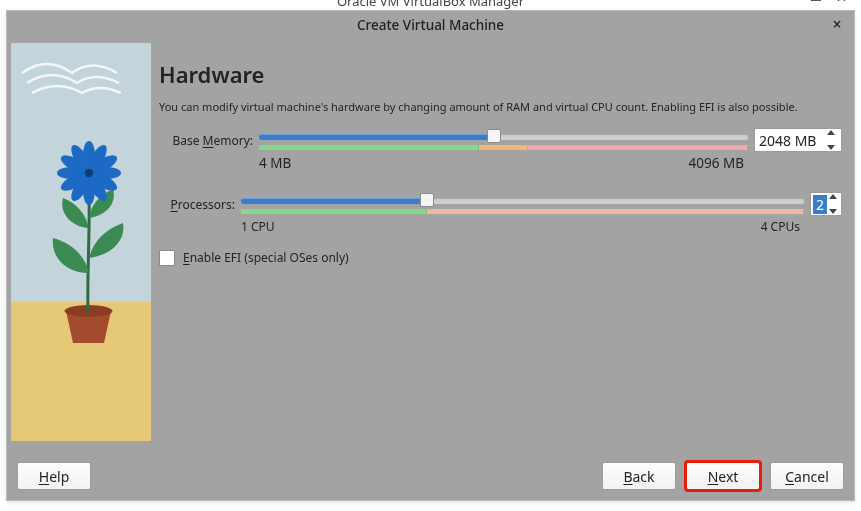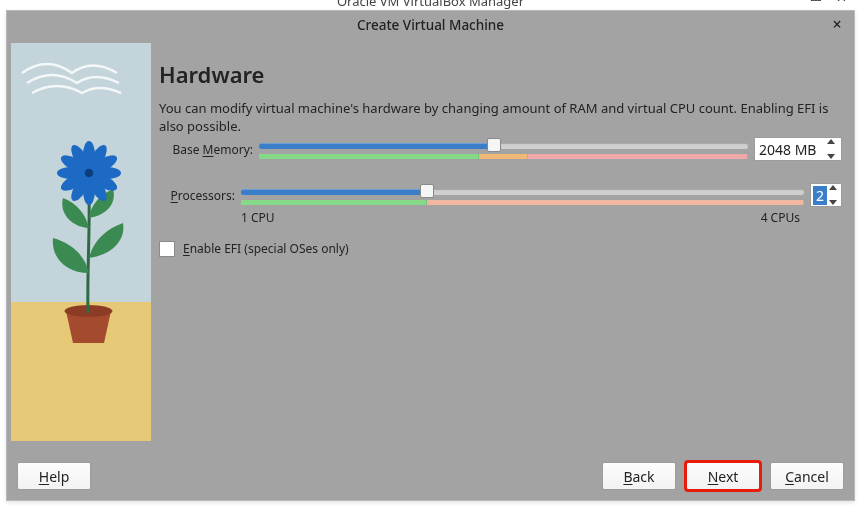--- a/index.html
+++ b/index.html
@@ -88,24 +88,24 @@
       display: flex;
       flex-direction: column;
     }
     .page-title {
       font-size: 22px;
       font-weight: 600;
       color: #232323;
       margin: 12px 0 10px 0;
     }
     .description {
-      font-size: 13px;
+      font-size: 11px;
       color: #232323;
       line-height: 1.4;
-      margin-bottom: 2px;
+      margin-bottom: 14px;
     }
     .field-row {
       display: flex;
       align-items: center;
       gap: 6px;
       margin-bottom: 2px;
     }
     .field-label {
       width: 94px;
       text-align: right;
@@ -339,20 +339,24 @@
           </div>
         </div>
         <div class="spin-input">
           <span class="val">2048 MB</span>
           <div class="spin-btns">
             <div class="spin-up"></div>
             <div class="spin-down"></div>
           </div>
         </div>
       </div>
+      <div class="mem-scale-labels">
+        <span>4 MB</span>
+        <span>4096 MB</span>
+      </div>
 
       <div class="field-row proc-row">
         <div class="field-label proc">
           <span class="mnemonic">P</span><span>rocessors:</span>
         </div>
         <div class="slider-area">
           <div class="slider-track-wrap">
             <div class="slider-track"></div>
             <div class="slider-fill" style="width:33%"></div>
             <div class="slider-thumb" style="left:33%"></div>

